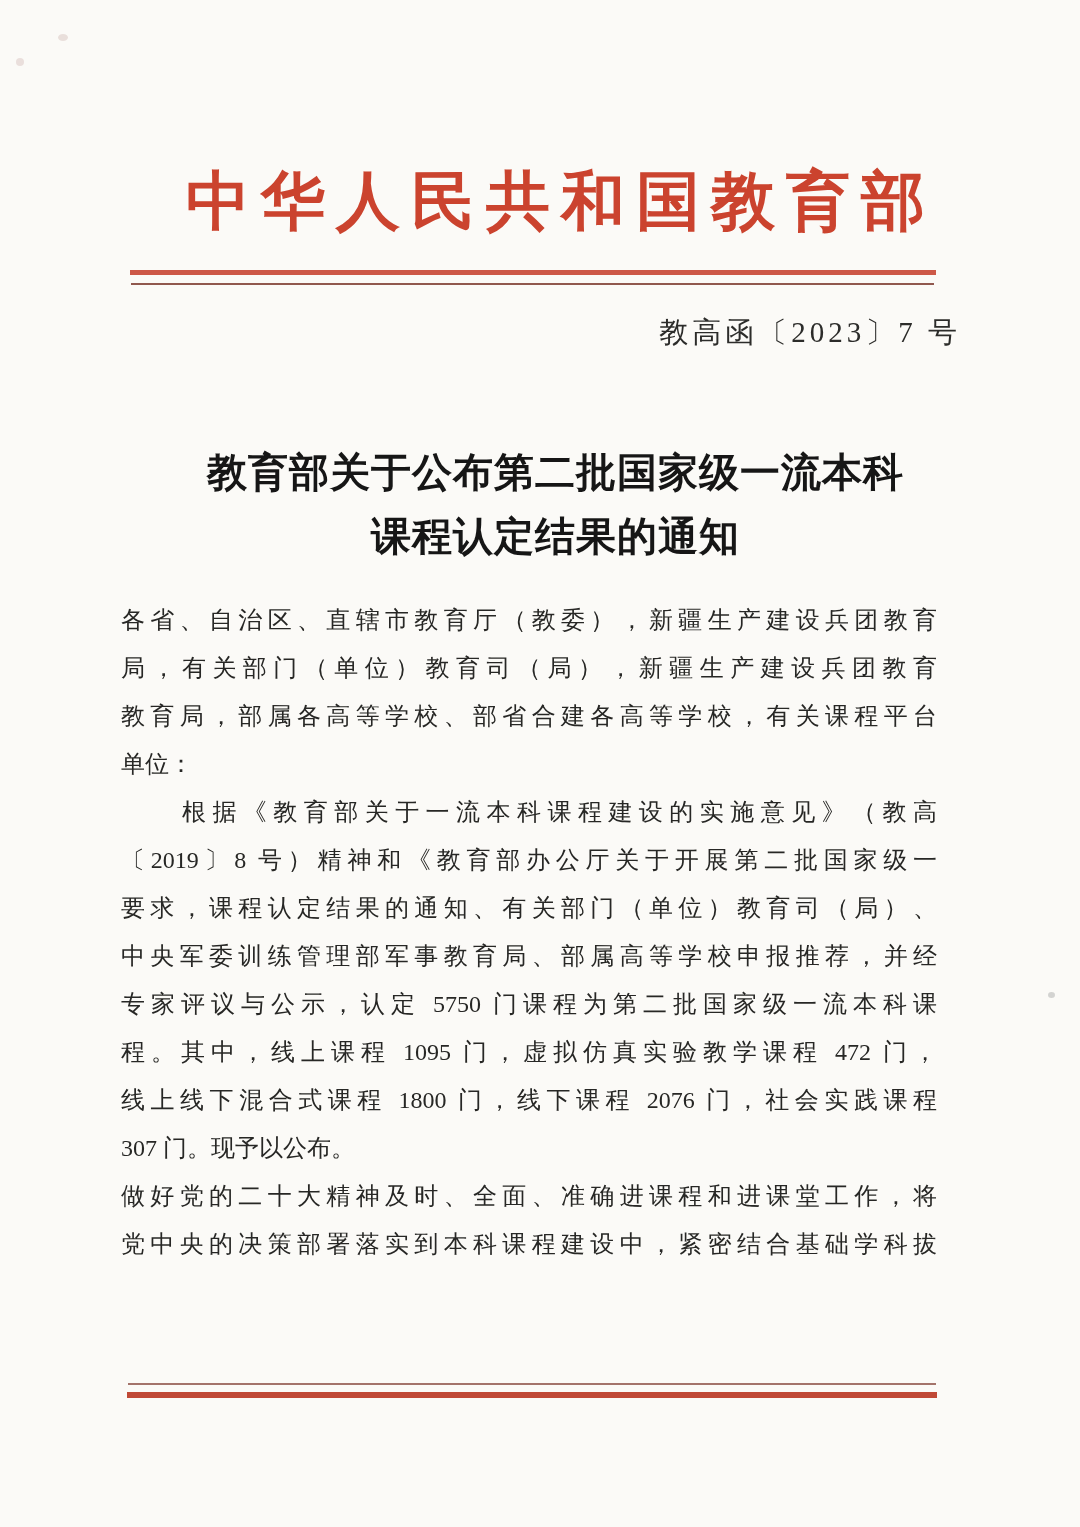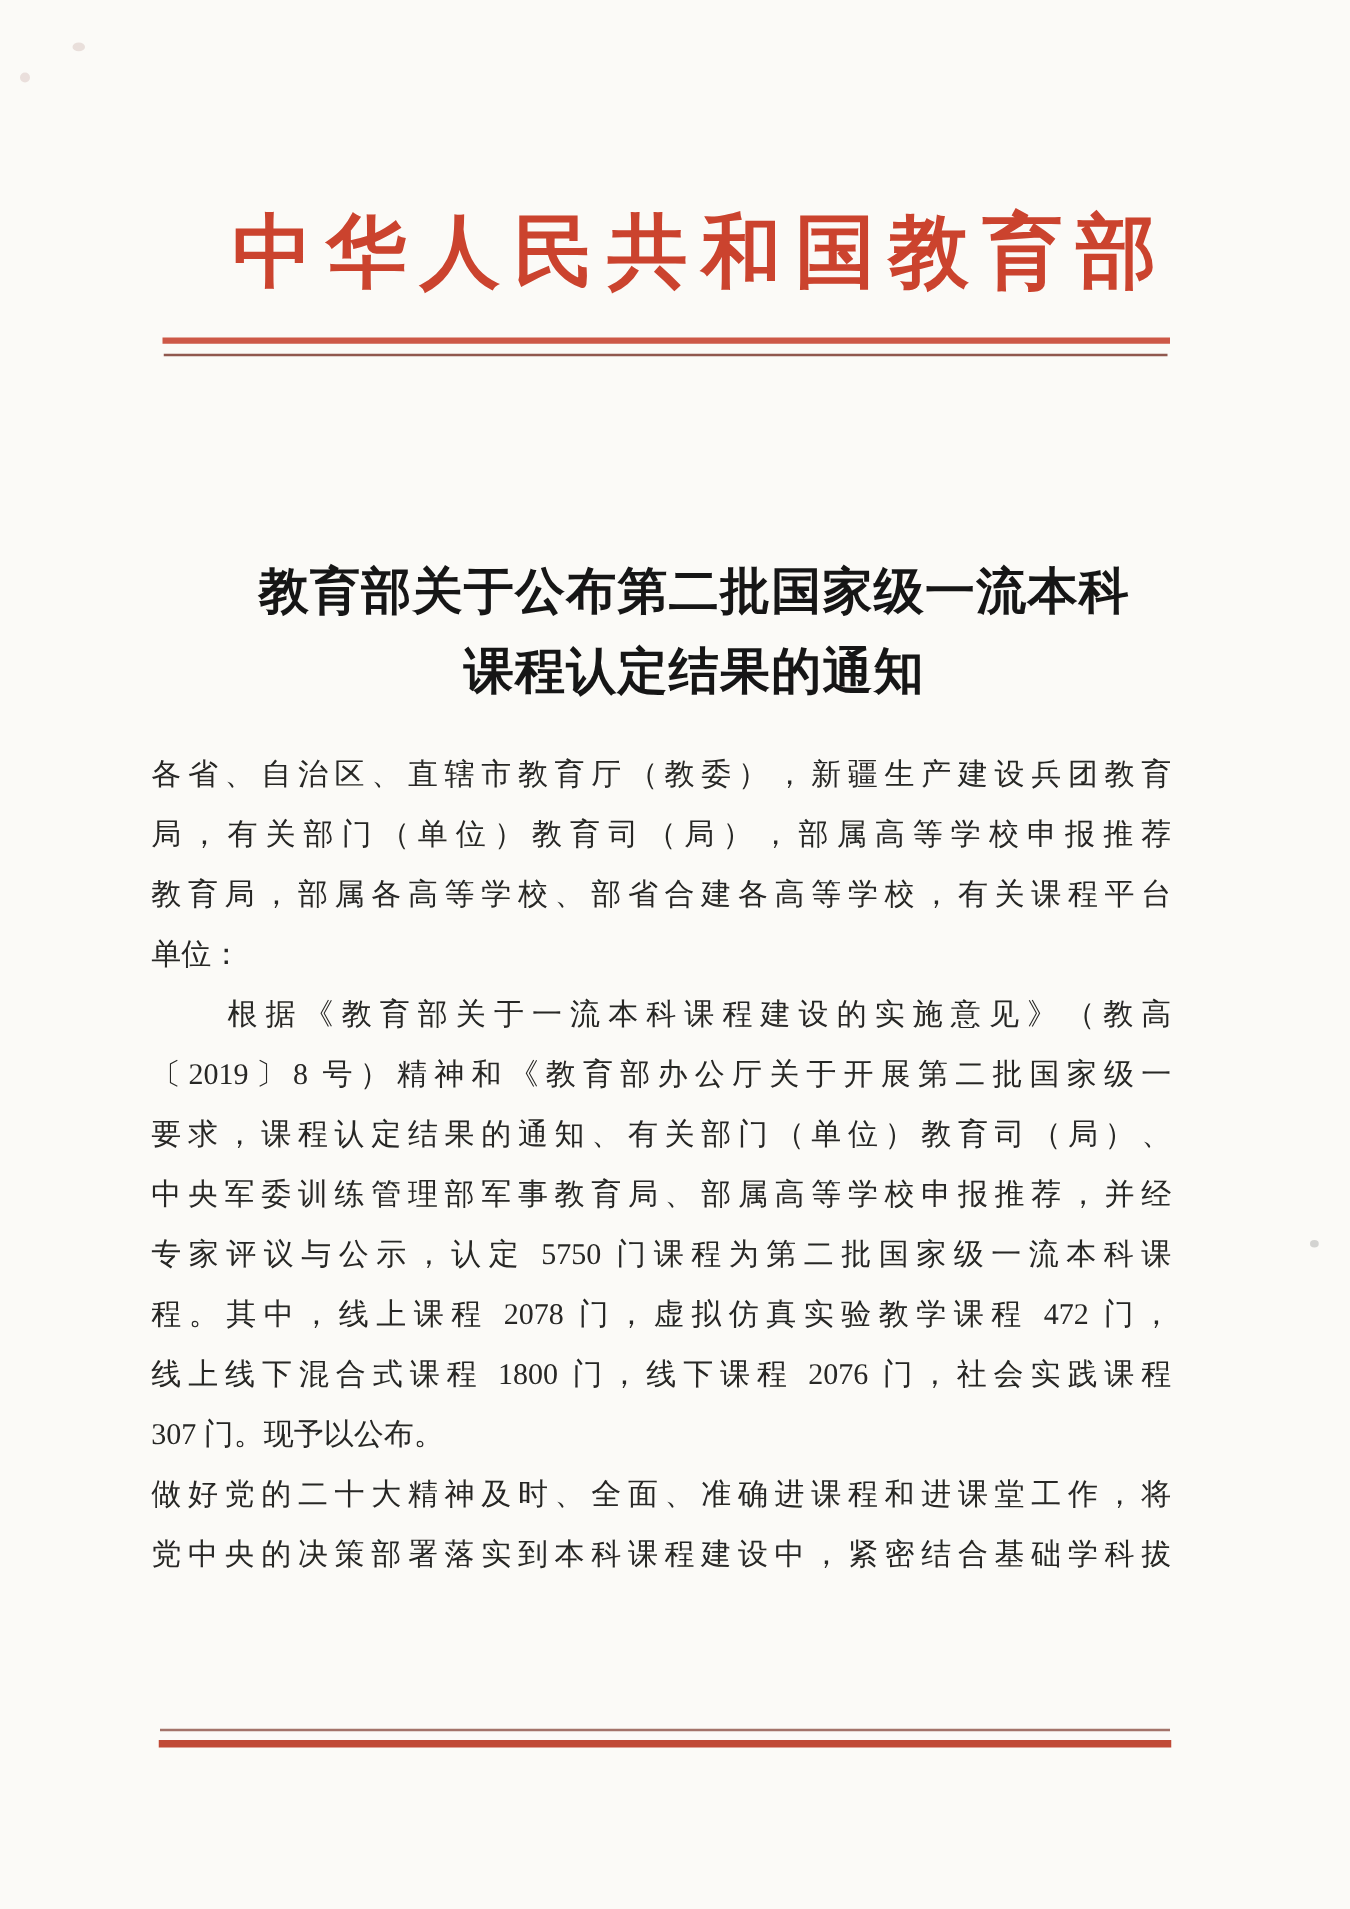--- a/index.html
+++ b/index.html
@@ -140,37 +140,38 @@
   <span class="speck-1"></span>
   <span class="speck-2"></span>
   <span class="speck-3"></span>
   <span class="edge-shadow"></span>
 
   <div class="letterhead">中华人民共和国教育部</div>
 
   <div class="rule-thick-top"></div>
   <div class="rule-thin-top"></div>
 
+  <div class="doc-number">教高函〔2023〕7 号</div>
 
   <div class="notice-title">
     <div>教育部关于公布第二批国家级一流本科</div>
     <div>课程认定结果的通知</div>
   </div>
 
   <div class="body-text">
       <div class="line">各省、自治区、直辖市教育厅（教委），新疆生产建设兵团教育</div>
-      <div class="line">局，有关部门（单位）教育司（局），部属高等学校申报推荐</div>
+      <div class="line">局，有关部门（单位）教育司（局），新疆生产建设兵团教育</div>
       <div class="line">教育局，部属各高等学校、部省合建各高等学校，有关课程平台</div>
       <div class="line short">单位：</div>
       <div class="line">　　根据《教育部关于一流本科课程建设的实施意见》（教高</div>
       <div class="line">〔2019〕8 号）精神和《教育部办公厅关于开展第二批国家级一</div>
       <div class="line">要求，课程认定结果的通知、有关部门（单位）教育司（局）、</div>
       <div class="line">中央军委训练管理部军事教育局、部属高等学校申报推荐，并经</div>
       <div class="line">专家评议与公示，认定 5750 门课程为第二批国家级一流本科课</div>
-      <div class="line">程。其中，线上课程 2078 门，虚拟仿真实验教学课程 472 门，</div>
+      <div class="line">程。其中，线上课程 1095 门，虚拟仿真实验教学课程 472 门，</div>
       <div class="line">线上线下混合式课程 1800 门，线下课程 2076 门，社会实践课程</div>
       <div class="line short">307 门。现予以公布。</div>
       <div class="line">做好党的二十大精神及时、全面、准确进课程和进课堂工作，将</div>
       <div class="line">党中央的决策部署落实到本科课程建设中，紧密结合基础学科拔</div>
     </div>
 
   <div class="rule-thin-bottom"></div>
   <div class="rule-thick-bottom"></div>
 
 </div>

